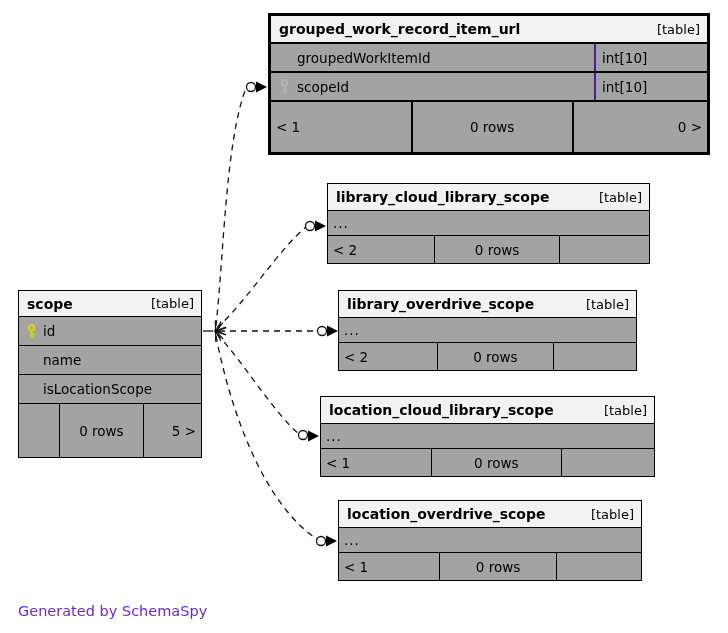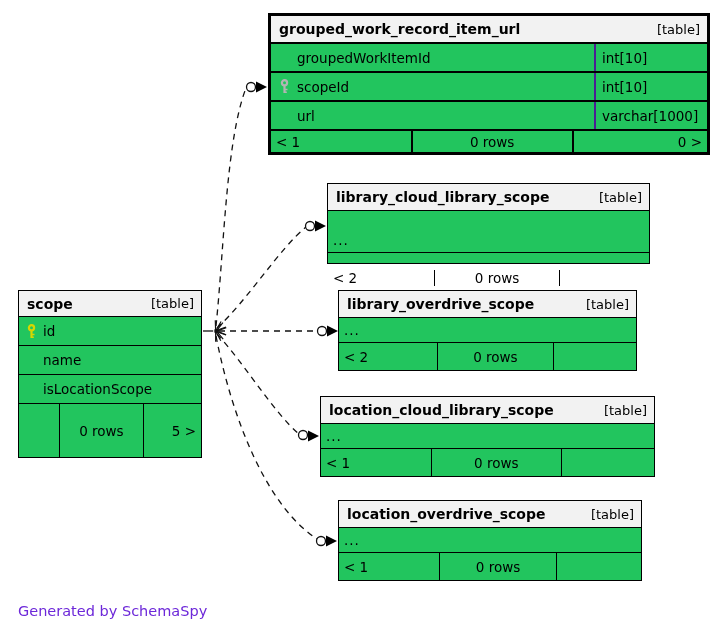--- a/index.html
+++ b/index.html
@@ -5,21 +5,21 @@
   html,body { margin:0; padding:0; }
   body {
     width:728px; height:633px; background:#ffffff;
     font-family:"DejaVu Sans","Liberation Sans",sans-serif;
     color:#000;
   }
   .canvas { position:relative; width:728px; height:633px; overflow:hidden; }
   svg.rel { position:absolute; left:0; top:0; }
 
   .tbl {
-    position:absolute; box-sizing:border-box; background:#22c55e;
+    position:absolute; box-sizing:border-box; background:#a3a3a3;
     border:1px solid #000; display:flex; flex-direction:column;
   }
   .tbl--thick { border-width:3px; }
 
   .hdr {
     background:#f2f2f2; border-bottom:1px solid #000;
     display:flex; align-items:center; justify-content:space-between;
     padding:0 7px 0 8px; flex:none;
   }
   .tbl--thick .hdr { border-bottom-width:2px; }
@@ -108,25 +108,20 @@
       <span class="icon-zone">
         <svg width="13" height="15" viewBox="0 0 13 15">
           <circle cx="6.5" cy="3.8" r="2.6" fill="none" stroke="#b4b4b4" stroke-width="2.2"></circle>
           <path d="M6.5,6.4 L6.5,14" stroke="#b4b4b4" stroke-width="2.2" fill="none"></path>
           <path d="M6.5,10.5 L9.5,10.5 M6.5,13.2 L8.8,13.2" stroke="#b4b4b4" stroke-width="1.6" fill="none"></path>
         </svg>
       </span>
       <span class="cname">scopeId</span>
       <span class="ctype">int[10]</span>
     </div>
-    <div class="row" style="height:27px;">
-      <span class="icon-zone"></span>
-      <span class="cname">url</span>
-      <span class="ctype">varchar[1000]</span>
-    </div>
     <div class="ftr">
       <span class="fcell fcell--l" style="width:32%;">&lt; 1</span>
       <span class="fcell fcell--c fdiv" style="width:37%;">0 rows</span>
       <span class="fcell fcell--r fdiv" style="width:31%;">0 &gt;</span>
     </div>
   </div>
 
   <div class="tbl" style="left:18px; top:290px; width:184px; height:168px;">
     <div class="hdr" style="height:25px;">
       <span class="title">scope</span>
@@ -150,21 +145,21 @@
       <span class="icon-zone icon-zone--narrow"></span>
       <span class="cname">isLocationScope</span>
     </div>
     <div class="ftr">
       <span class="fcell fcell--l" style="width:22%;"></span>
       <span class="fcell fcell--c fdiv" style="width:46%;">0 rows</span>
       <span class="fcell fcell--r fdiv" style="width:32%;">5 &gt;</span>
     </div>
   </div>
 
-  <div class="tbl" style="left:327px; top:183px; width:323px; height:81px;gap:17px;">
+  <div class="tbl" style="left:327px; top:183px; width:323px; height:81px;">
     <div class="hdr" style="height:26px;">
       <span class="title">library_cloud_library_scope</span>
       <span class="badge">[table]</span>
     </div>
     <div class="row" style="height:24px;">
       <span class="ell">...</span>
     </div>
     <div class="ftr">
       <span class="fcell fcell--l" style="width:33%;">&lt; 2</span>
       <span class="fcell fcell--c fdiv" style="width:39%;">0 rows</span>

